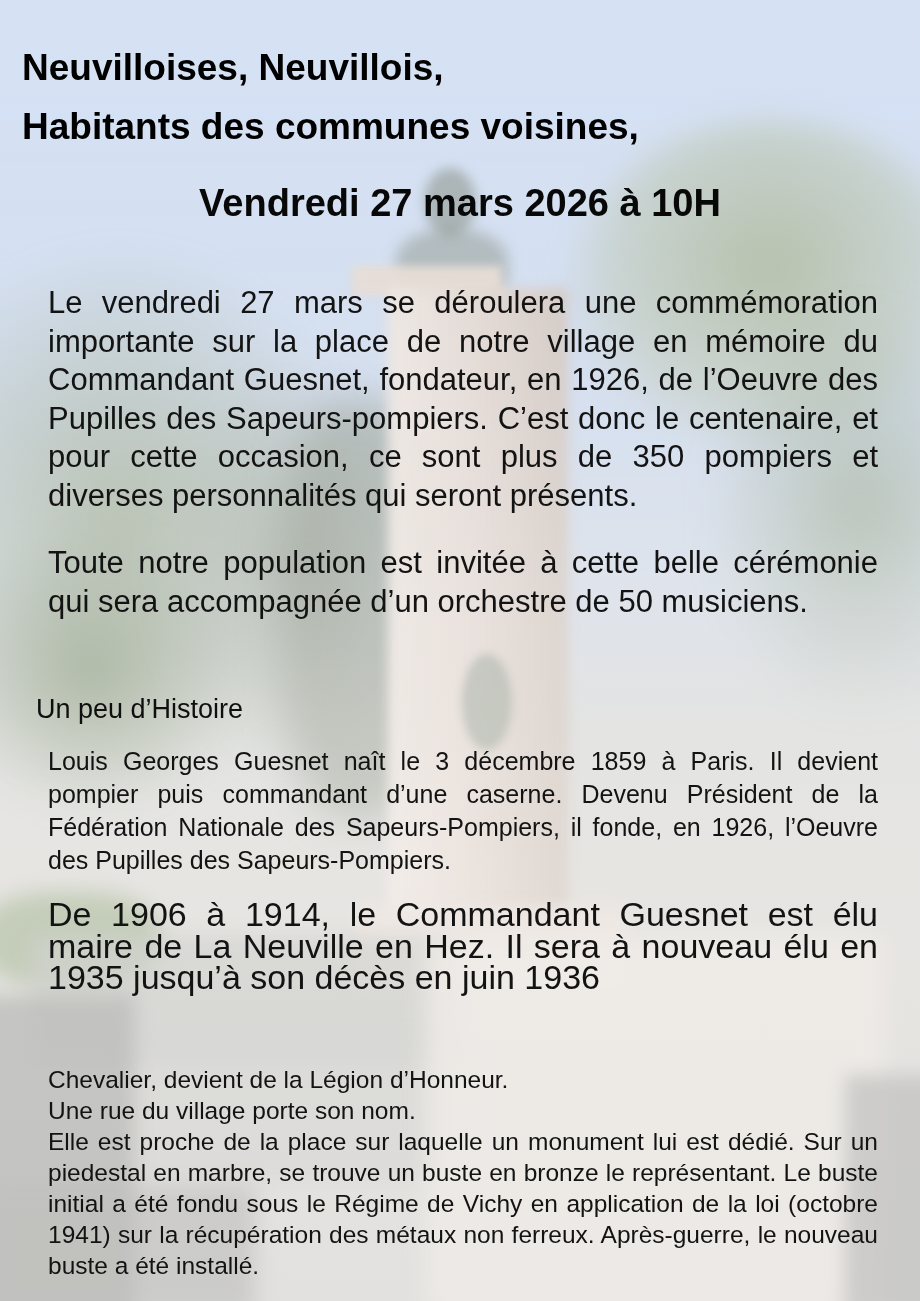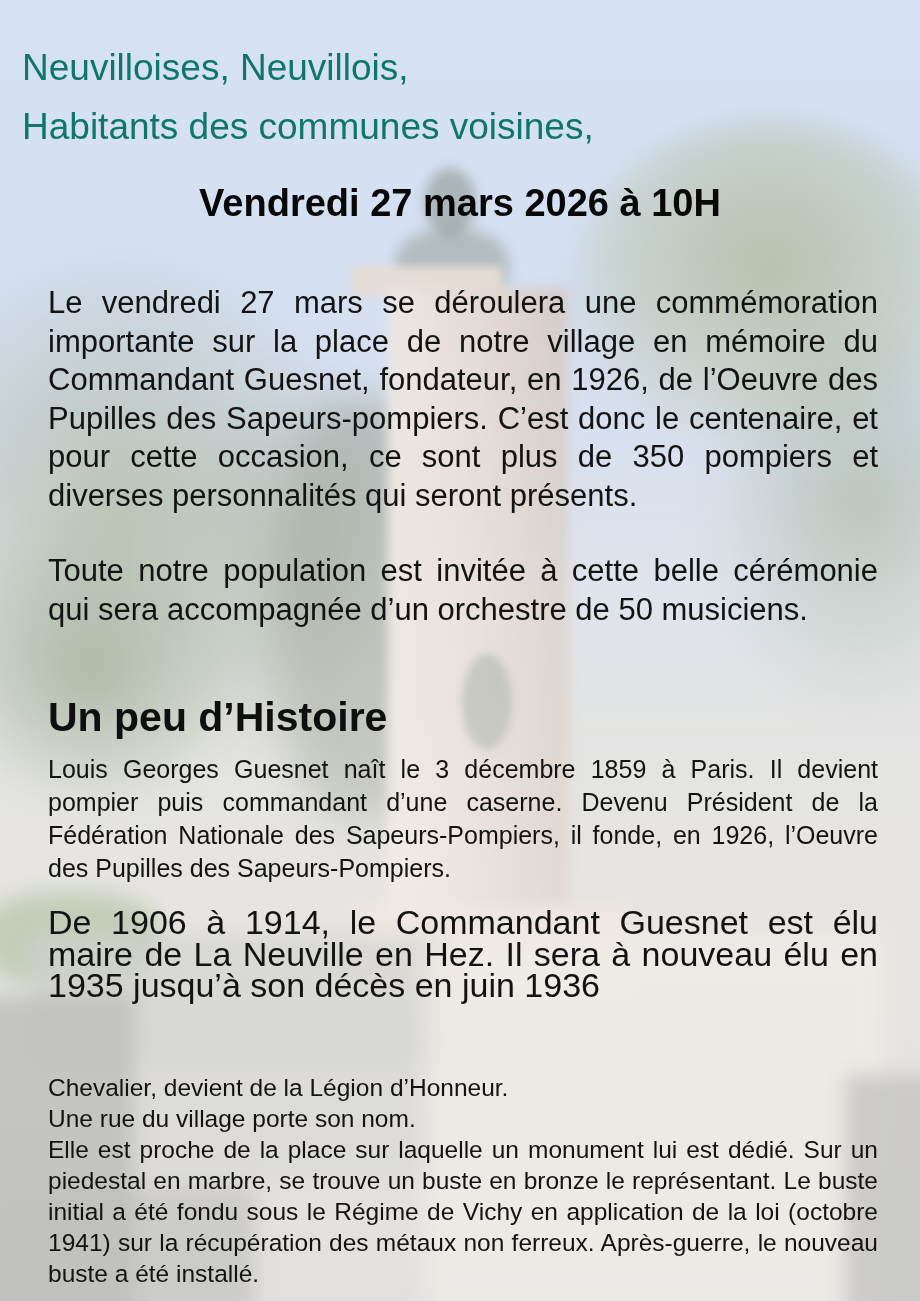--- a/index.html
+++ b/index.html
@@ -65,33 +65,33 @@
     background:rgba(158,158,155,.65);filter:blur(11px);}
   .wash{inset:0;
     background:linear-gradient(180deg,
       rgba(255,255,255,.04) 0%, rgba(255,255,255,.14) 22%,
       rgba(255,255,255,.30) 45%, rgba(255,255,255,.36) 70%,
       rgba(255,255,255,.34) 100%);}
   
   .content{position:absolute;inset:0;}
   .salutation{
     margin:38px 0 0 22px;
-    font-size:37px;line-height:59px;font-weight:400;color:#0f766e;
+    font-size:37px;line-height:59px;font-weight:700;color:#000000;
   }
   .salutation span{display:block;}
   .announce{margin-top:16px;text-align:center;font-weight:700;color:#080808;}
   .announce-1{font-size:39px;line-height:55px;}
   .announce-2{font-size:38px;line-height:62px;}
   .body{width:830px;margin:0 0 0 48px;font-size:31px;color:#131313;}
   .j{text-align:justify;}
   .p1{margin-top:50px;line-height:38.5px;}
-  .p2{margin-top:37px;line-height:38.5px;}
+  .p2{margin-top:29px;line-height:38.5px;}
   .hist-head{
-    margin:62px 0 0 48px;
-    font-size:41px;line-height:52px;font-weight:700;color:#0f0f0f;
+    margin:62px 0 0 36px;
+    font-size:27px;line-height:52px;font-weight:400;color:#0f0f0f;
   }
   .hp1{margin-top:10px;line-height:33px;font-size:25px;}
   .hp2{margin-top:22px;line-height:31.5px;font-size:34px;}
   .bottom{margin-top:70px;}
   .bottom p{margin:0 0 0 48px;width:830px;line-height:31px;font-size:24.5px;}
 </style>
 </head>
 <body>
 
 <div class="page">

